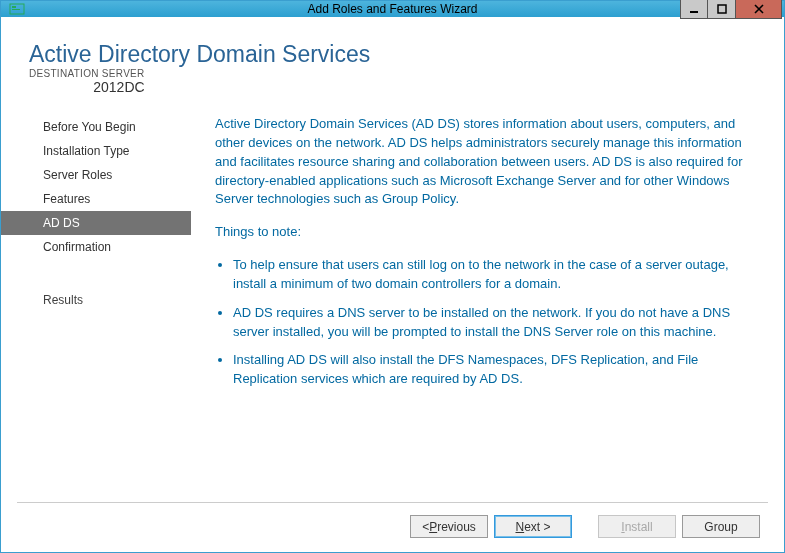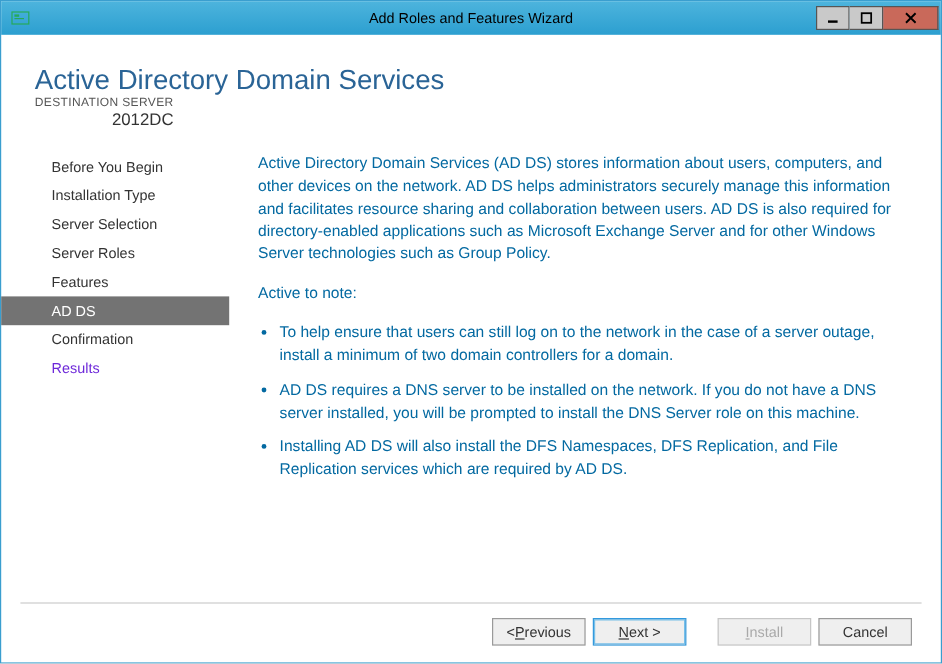--- a/index.html
+++ b/index.html
@@ -14,21 +14,21 @@
   }
   .window {
     width: 785px;
     height: 553px;
     background: #fff;
     border: 1px solid #3a9ecf;
     display: flex;
     flex-direction: column;
   }
   .titlebar {
-    height: 28px;
+    height: 16px;
     background: linear-gradient(#4db4dd, #2c9fd0);
     display: flex;
     align-items: center;
     color: #000;
     position: relative;
   }
   .title-icon {
     width: 16px; height: 16px;
     margin-left: 8px;
     opacity: .85;
@@ -98,22 +98,23 @@
     font-size: 12px;
     color: #333;
     cursor: pointer;
     line-height: 16px;
   }
   .side-item.selected {
     background: #737373;
     color: #fff;
   }
   .side-item.disabled {
-    color: #6d28d9;
+    color: #404040;
     cursor: default;
+    margin-top: 29px;
   }
   .content {
     flex: 1;
     padding: 10px 0 0 24px;
     font-size: 13px;
     color: #0369a1;
     line-height: 1.45;
   }
   .content p { margin: 0 0 14px 0; }
   .content ul { margin: 4px 0 0 0; padding-left: 18px; }
@@ -188,31 +189,30 @@
     <div class="dest">
       <div class="label">DESTINATION SERVER</div>
       <div class="server">2012DC</div>
     </div>
   </div>
 
   <div class="body-area">
     <div class="sidebar">
       <div class="side-item">Before You Begin</div>
       <div class="side-item">Installation Type</div>
-      <div class="side-item">Server Selection</div>
       <div class="side-item">Server Roles</div>
       <div class="side-item">Features</div>
       <div class="side-item selected">AD DS</div>
       <div class="side-item">Confirmation</div>
       <div class="side-item disabled">Results</div>
     </div>
 
     <div class="content">
       <p>Active Directory Domain Services (AD DS) stores information about users, computers, and other devices on the network.  AD DS helps administrators securely manage this information and facilitates resource sharing and collaboration between users.  AD DS is also required for directory-enabled applications such as Microsoft Exchange Server and for other Windows Server technologies such as Group Policy.</p>
-      <p>Active to note:</p>
+      <p>Things to note:</p>
       <ul>
         <li>To help ensure that users can still log on to the network in the case of a server outage, install a minimum of two domain controllers for a domain.</li>
         <li>AD DS requires a DNS server to be installed on the network.  If you do not have a DNS server installed, you will be prompted to install the DNS Server role on this machine.</li>
         <li>Installing AD DS will also install the DFS Namespaces, DFS Replication, and File Replication services which are required by AD DS.</li>
       </ul>
     </div>
   </div>
 
   <div class="footer">
     <button class="btn">
@@ -222,16 +222,16 @@
       </button>
     <button class="btn default">
         <span class="ul">N</span>
         <span>ext &gt;</span>
       </button>
     <span class="gap"></span>
     <button class="btn disabled">
         <span class="ul">I</span>
         <span>nstall</span>
       </button>
-    <button class="btn">Cancel</button>
+    <button class="btn">Group</button>
   </div>
 
 </div>
 
 </body></html>

